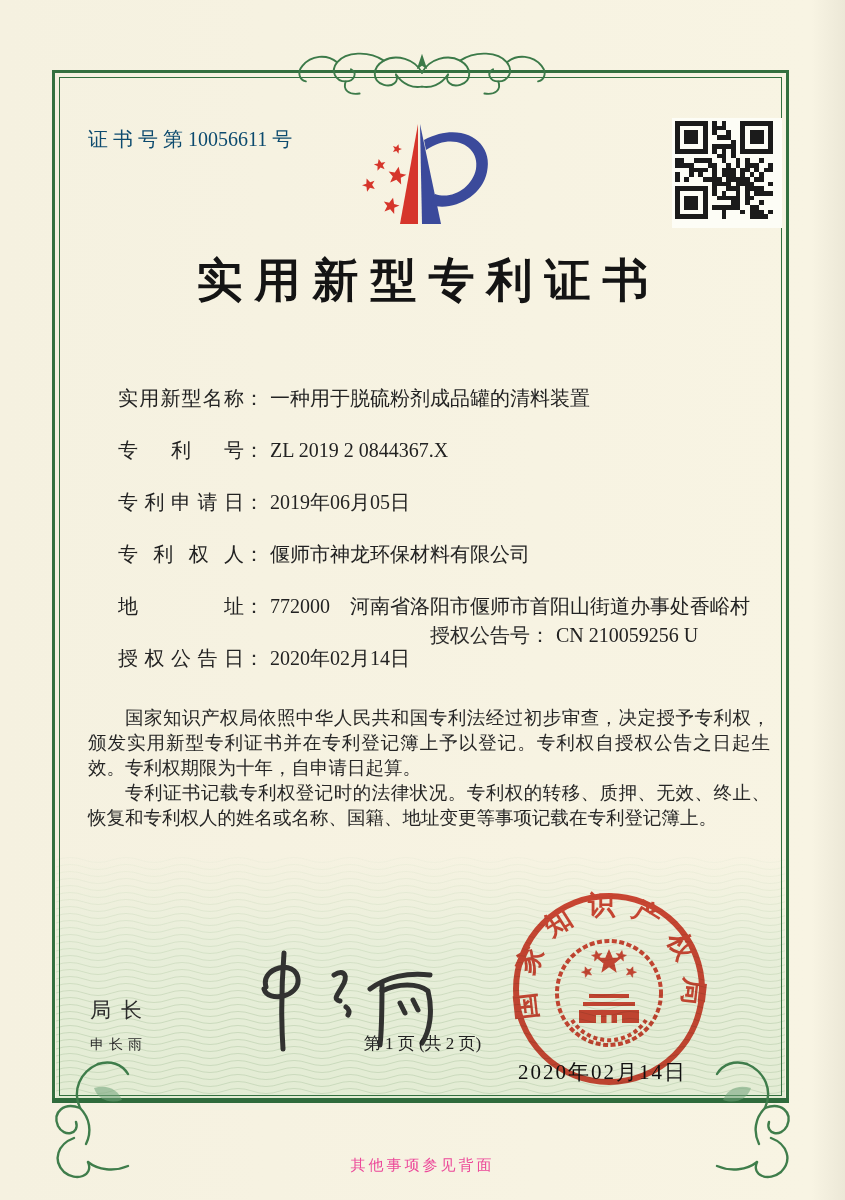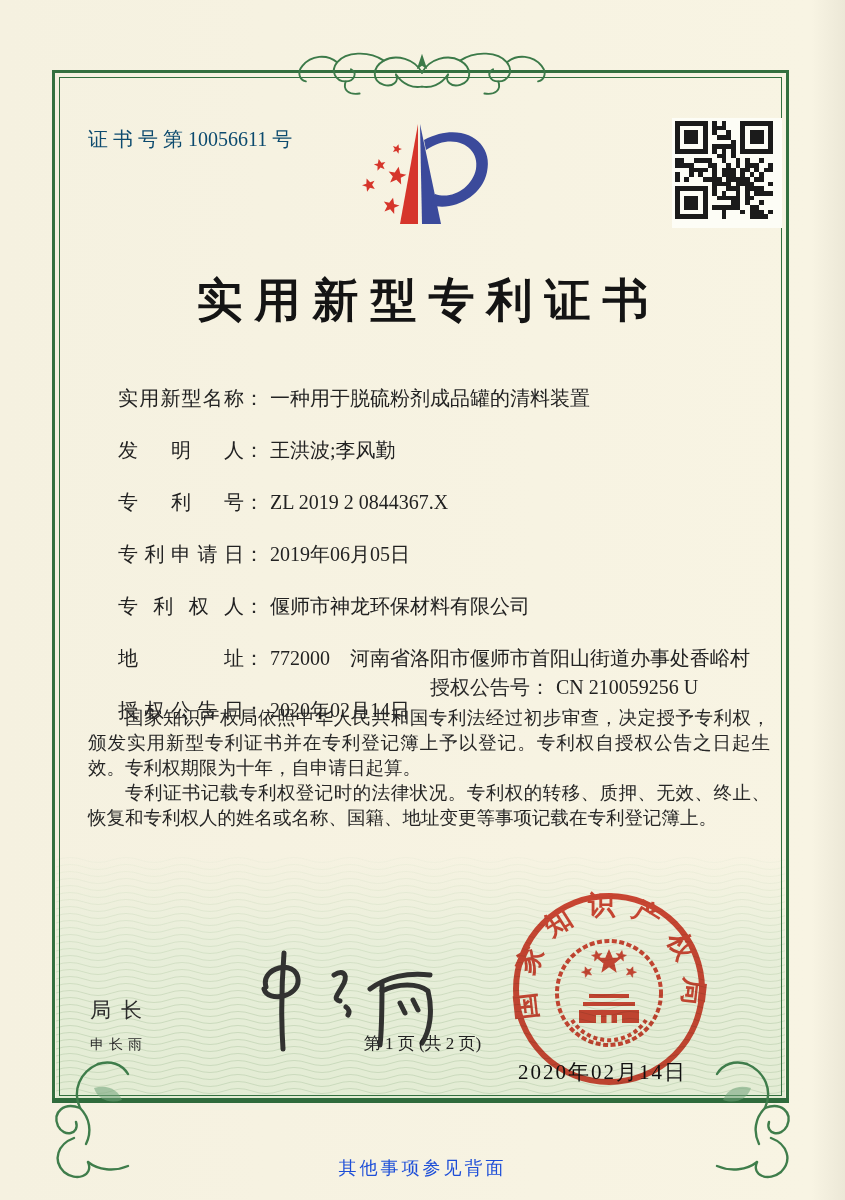--- a/index.html
+++ b/index.html
@@ -18,21 +18,21 @@
   
   .tint{position:absolute;left:56px;top:856px;width:729px;height:242px;
     background:linear-gradient(180deg,rgba(231,238,217,0) 0%,#e7eed9 40%,#e3ecd4 100%);}
   .waves{position:absolute;left:56px;top:856px;z-index:0;}
   
   .cert-no{position:absolute;left:88px;top:126px;font-size:20px;color:#0c4a6e;z-index:2;}
   .logo{position:absolute;left:340px;top:118px;z-index:2;}
   .qr{position:absolute;left:672px;top:118px;width:104px;height:104px;background:#fdfdf6;
     padding:3px;z-index:2;}
   .title{position:absolute;left:0;right:0;top:250px;text-align:center;font-size:46px;
-    font-weight:bold;letter-spacing:12px;padding-left:12px;color:#141414;z-index:2;margin-top:20px;}
+    font-weight:bold;letter-spacing:12px;padding-left:12px;color:#141414;z-index:2;}
   
   .rows{position:absolute;left:88px;top:362px;width:690px;z-index:2;}
   .row{height:52px;font-size:20px;white-space:pre-wrap;position:relative;}
   .lab{display:inline-block;width:126px;text-align:justify;text-align-last:justify;
     vertical-align:bottom;color:#222;}
   .colon{margin-right:6px;}
   .val{color:#222;}
   .grant-right{position:absolute;left:342px;top:0;white-space:pre-wrap;text-align:center;}
   
   .body-text{position:absolute;left:88px;top:706px;width:682px;font-size:18.5px;
@@ -40,22 +40,22 @@
   .body-text p{margin:0;text-indent:2em;}
   
   .signer-title{position:absolute;left:90px;top:996px;font-size:21px;letter-spacing:10px;z-index:2;text-align:center;}
   .signer-name{position:absolute;left:90px;top:1036px;font-size:14px;letter-spacing:5px;z-index:2;}
   .signature{position:absolute;left:222px;top:945px;z-index:3;}
   .seal{position:absolute;left:510px;top:890px;z-index:2;opacity:.93;mix-blend-mode:multiply;}
   .seal-date{position:absolute;left:518px;top:1058px;font-size:21px;letter-spacing:2px;
     color:#101010;z-index:4;}
   .footer-page{position:absolute;left:0;right:0;top:1032px;text-align:center;font-size:17px;
     color:#222;z-index:2;}
-  .back-note{position:absolute;left:0;right:0;top:1156px;text-align:center;font-size:18px;
-    letter-spacing:3px;color:#1d4ed8;z-index:2;}
+  .back-note{position:absolute;left:0;right:0;top:1156px;text-align:center;font-size:15px;
+    letter-spacing:3px;color:#ec4899;z-index:2;}
   .corner{position:absolute;z-index:2;}
   .corner.bl{left:34px;top:1058px;}
   .corner.br{right:34px;top:1058px;transform:scaleX(-1);}
   .dragon{position:absolute;left:292px;top:42px;z-index:2;}
 </style>
 </head>
 <body>
 
 <div class="layer">
 
@@ -313,23 +313,20 @@
       </svg>
   </div>
 
   <div class="title">实用新型专利证书</div>
 
   <div class="rows">
     <div class="row">
       <span class="lab">实用新型名称</span><span class="colon">：</span><span class="val">一种用于脱硫粉剂成品罐的清料装置</span>
     </div>
     <div class="row">
-      <span class="lab">发明人</span><span class="colon">：</span><span class="val">王洪波;李风勤</span>
-    </div>
-    <div class="row">
       <span class="lab">专利号</span><span class="colon">：</span><span class="val">ZL 2019 2 0844367.X</span>
     </div>
     <div class="row">
       <span class="lab">专利申请日</span><span class="colon">：</span><span class="val">2019年06月05日</span>
     </div>
     <div class="row">
       <span class="lab">专利权人</span><span class="colon">：</span><span class="val">偃师市神龙环保材料有限公司</span>
     </div>
     <div class="row">
       <span class="lab">地址</span><span class="colon">：</span><span class="val">772000　河南省洛阳市偃师市首阳山街道办事处香峪村</span>

